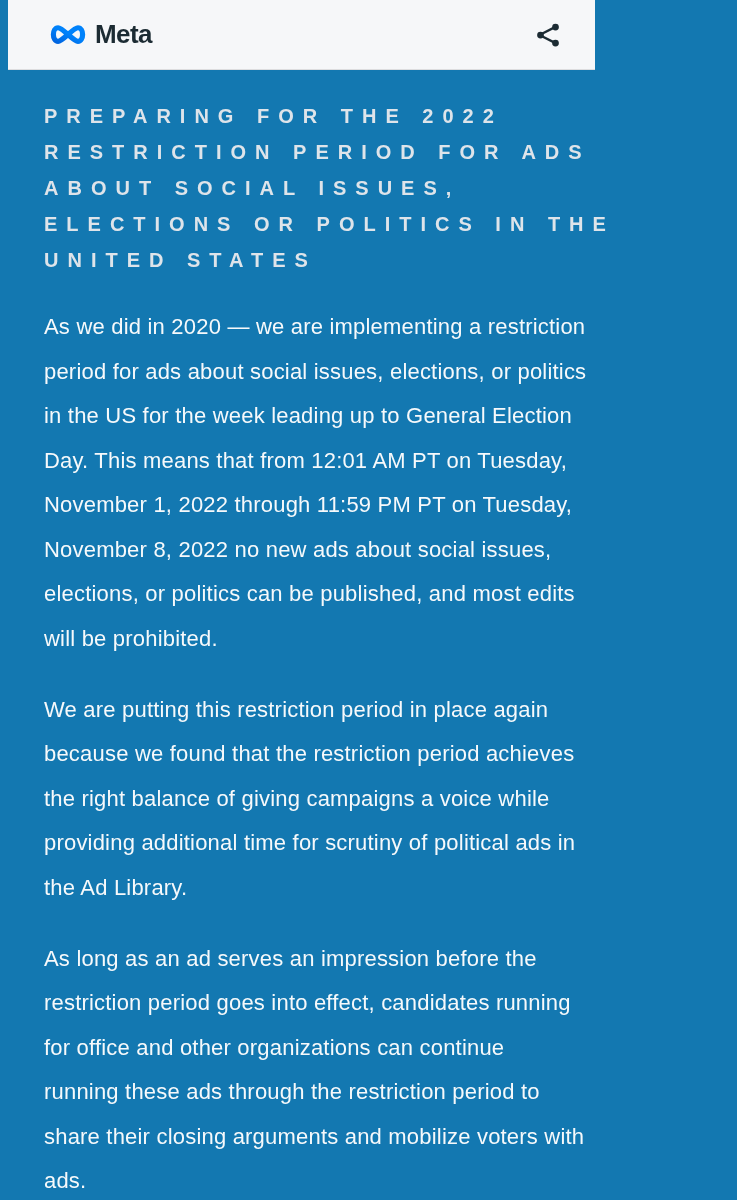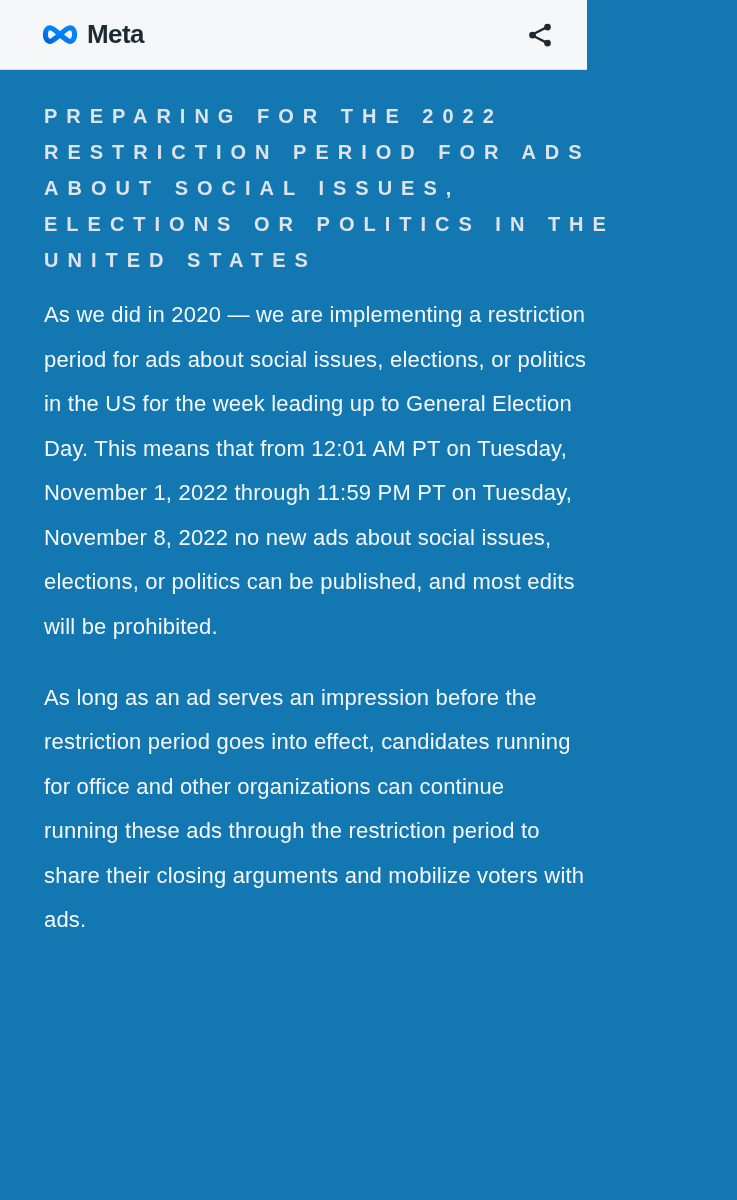--- a/index.html
+++ b/index.html
@@ -12,20 +12,21 @@
   }
   .top-bar {
     width: 587px;
     height: 70px;
     background: #f6f7f9;
     display: flex;
     align-items: center;
     justify-content: space-between;
     padding: 0 30px 0 40px;
     border-bottom: 1px solid rgba(0,0,0,0.10);
+    margin-left: 8px;
   }
   .brand {
     display: flex;
     align-items: center;
     gap: 7px;
     cursor: pointer;
     background: none;
     border: none;
   }
   .brand-word {
@@ -50,21 +51,21 @@
     background: #1378b1;
     padding: 20px 44px 30px 44px;
   }
   .article-title {
     color: #dee4ea;
     font-size: 20px;
     font-weight: 700;
     line-height: 36px;
     letter-spacing: 9px;
     white-space: pre-line;
-    margin: 8px 0 15px 0;
+    margin: 8px 0 27px 0;
   }
   .article p {
     color: #f6f9fb;
     font-size: 22px;
     font-weight: 400;
     line-height: 44.5px;
     letter-spacing: 0.2px;
     white-space: pre-line;
     margin: 0 0 26.5px 0;
   }
@@ -109,19 +110,24 @@
 ELECTIONS OR POLITICS IN THE
 UNITED STATES</h1>
   <p>As we did in 2020 — we are implementing a restriction
 period for ads about social issues, elections, or politics
 in the US for the week leading up to General Election
 Day. This means that from 12:01 AM PT on Tuesday,
 November 1, 2022 through 11:59 PM PT on Tuesday,
 November 8, 2022 no new ads about social issues,
 elections, or politics can be published, and most edits
 will be prohibited.</p>
+  <p>We are putting this restriction period in place again
+because we found that the restriction period achieves
+the right balance of giving campaigns a voice while
+providing additional time for scrutiny of political ads in
+the Ad Library.</p>
   <p>As long as an ad serves an impression before the
 restriction period goes into effect, candidates running
 for office and other organizations can continue
 running these ads through the restriction period to
 share their closing arguments and mobilize voters with
 ads.</p>
 </main>
 
 </body></html>

